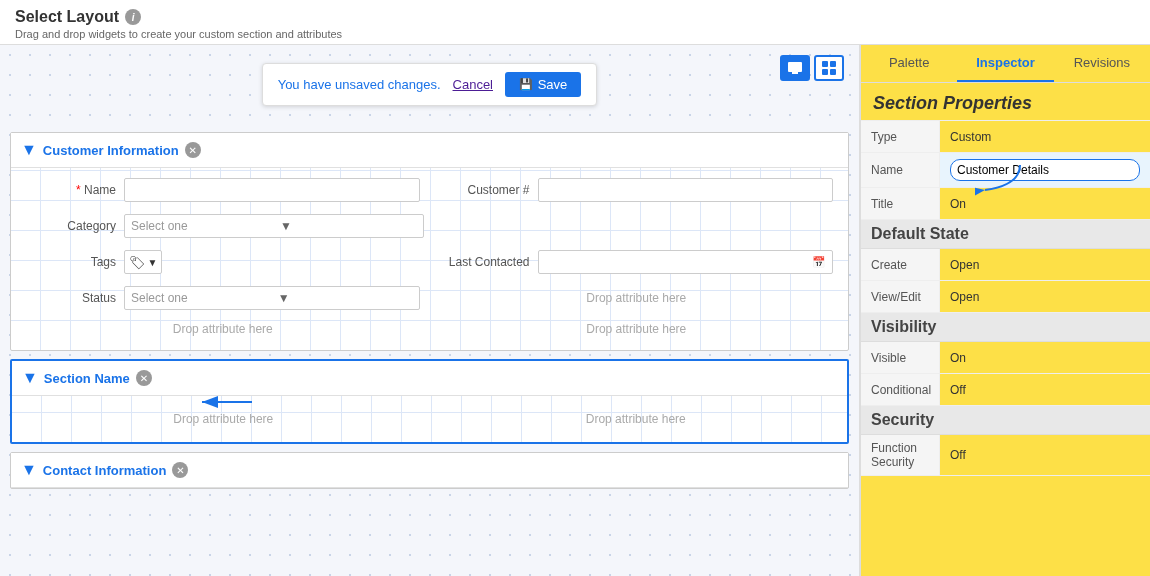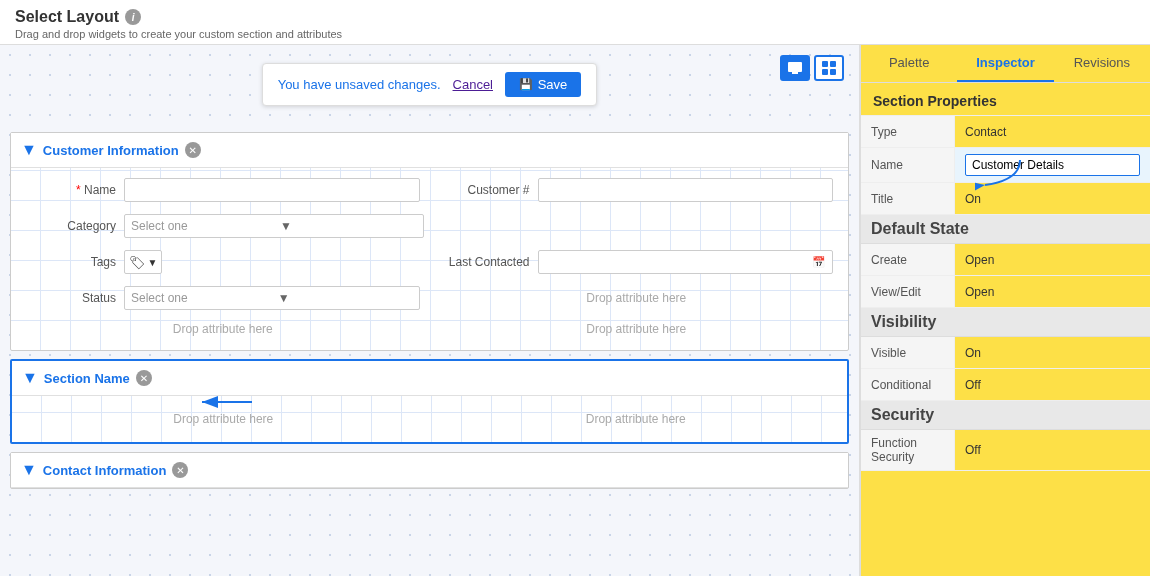--- a/index.html
+++ b/index.html
@@ -53,23 +53,23 @@
     .tags-control { display: flex; align-items: center; border: 1px solid #ccc; border-radius: 2px; background: #fff; height: 24px; padding: 0 4px; cursor: pointer; }
 
     
     .right-panel { width: 290px; background: #fde047; border-left: 1px solid #ddd; display: flex; flex-direction: column; }
     .right-tabs { display: flex; border-bottom: 1px solid #ddd; }
     .right-tab { flex: 1; padding: 10px 6px; text-align: center; cursor: pointer; font-size: 13px; color: #555; border: none; background: none; border-bottom: 2px solid transparent; }
     .right-tab.active { color: #1a73e8; border-bottom: 2px solid #1a73e8; font-weight: bold; }
 
     
     .props-panel { flex: 1; overflow-y: auto; }
-    .props-title { font-size: 14px; font-weight: bold; color: #333; padding: 10px 12px 6px; border-bottom: 1px solid #eee; }
+    .props-title { font-size: 18px; font-weight: bold; color: #333; padding: 10px 12px 6px; border-bottom: 1px solid #eee; font-style: italic; }
     .prop-row { display: flex; align-items: center; border-bottom: 1px solid #eee; min-height: 32px; }
-    .prop-label { width: 94px; padding: 6px 10px; font-size: 12px; color: #555; background: #f5f5f5; align-self: stretch; display: flex; align-items: center; border-right: 1px solid #eee; flex-shrink: 0; }
+    .prop-label { width: 79px; padding: 6px 10px; font-size: 12px; color: #555; background: #f5f5f5; align-self: stretch; display: flex; align-items: center; border-right: 1px solid #eee; flex-shrink: 0; }
     .prop-value { padding: 6px 10px; font-size: 12px; color: #333; flex: 1; }
     .prop-value input { width: 100%; border: 1px solid #1a73e8; border-radius: 2px; padding: 3px 6px; font-size: 12px; outline: none; }
     .prop-section-header { background: #e8e8e8; padding: 5px 10px; font-size: 16px; font-weight: bold; color: #444; border-bottom: 1px solid #ddd; }
 
     
     .left-panel { background-color: #f4f6fb; background-image: radial-gradient(circle, #c8d4e8 1px, transparent 1px); background-size: 20px 20px; }
     .section-block { background: #fff; }
   </style>
 </head>
 <body>
@@ -221,37 +221,37 @@
         <button class="right-tab active">Inspector</button>
         <button class="right-tab">Revisions</button>
       </div>
 
       <div class="props-panel">
         <div class="props-title">Section Properties</div>
 
         <div class="prop-row">
           <div class="prop-label">Type</div>
           <div class="prop-value">
-            <span>Contact</span>
+            <span>Custom</span>
             
             <svg style="position:absolute; right:125px; margin-top:30px;" width="50" height="40" viewBox="0 0 50 40">
               <defs>
                 <marker id="arrowhead2" markerWidth="8" markerHeight="6" refX="0" refY="3" orient="auto">
                   <polygon points="0 3, 8 0, 8 6" fill="#1a73e8"></polygon>
                 </marker>
               </defs>
               <path d="M 45 5 Q 45 25 10 30" stroke="#1a73e8" stroke-width="2" fill="none" marker-end="url(#arrowhead2)"></path>
             </svg>
           </div>
         </div>
 
         <div class="prop-row" style="background:#e8f4fd;">
           <div class="prop-label">Name</div>
           <div class="prop-value">
-            <input type="text" value="Customer Details" style="width: 100%; border: 1px solid rgb(26, 115, 232); border-radius: 2px; padding: 3px 6px; font-size: 12px; outline: none;">
+            <input type="text" value="Customer Details" style="width: 100%; border: 1px solid rgb(26, 115, 232); border-radius: 10px; padding: 3px 6px; font-size: 12px; outline: none;">
           </div>
         </div>
 
         <div class="prop-row">
           <div class="prop-label">Title</div>
           <div class="prop-value">
             <span>On</span>
           </div>
         </div>
 

